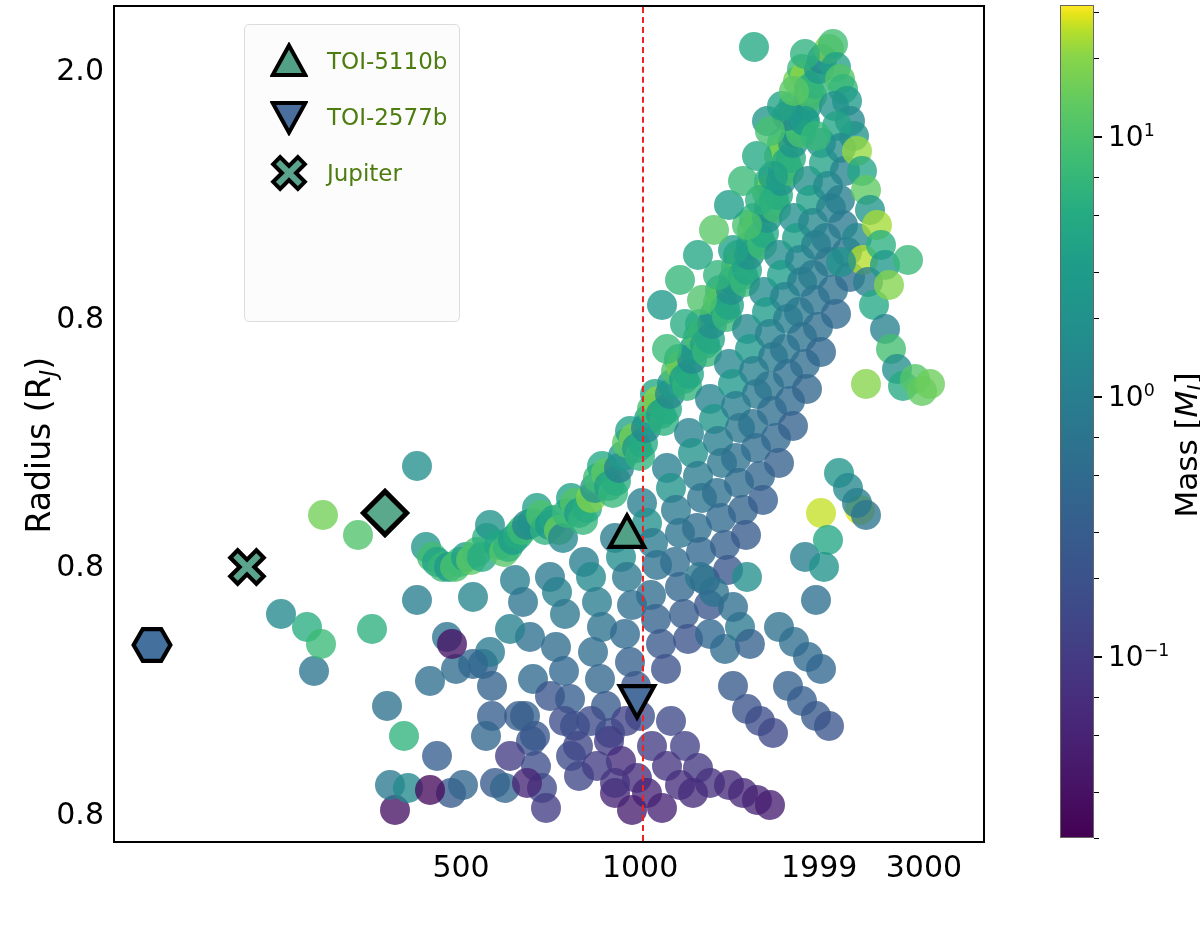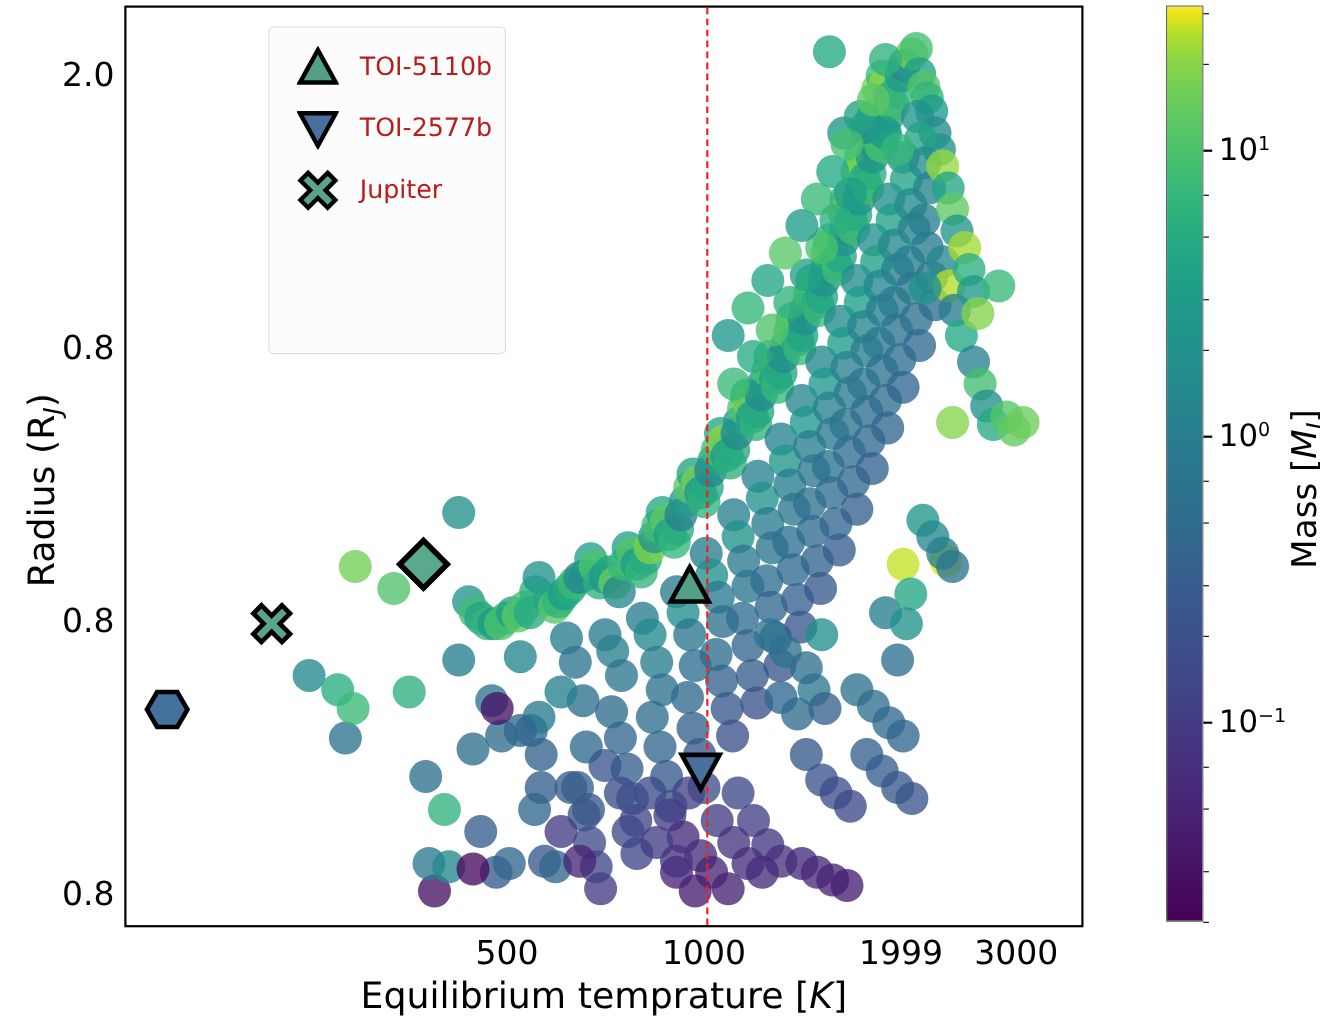--- a/index.html
+++ b/index.html
@@ -51,21 +51,21 @@
   .sup{font-size:.62em;vertical-align:.52em;}
 
   
   #legend{
     position:absolute;left:129px;top:17px;width:216px;height:298px;
     background:#fcfcfc;border:1px solid #dcdcdc;border-radius:5px;
     box-sizing:border-box;padding:8px 0 0 0;
   }
   .legend-row{display:flex;align-items:center;height:56px;padding-left:18px;}
   .legend-glyph{width:52px;display:flex;justify-content:center;align-items:center;}
-  .legend-text{font-size:23px;color:#b91c1c;margin-left:12px;white-space:nowrap;}
+  .legend-text{font-size:23px;color:#4d7c0f;margin-left:12px;white-space:nowrap;}
 
   
   #colorbar-wrap{position:absolute;left:1060px;top:5px;width:34px;height:833px;}
   #colorbar-gradient{
     position:absolute;inset:0;border:1px solid #666;box-sizing:border-box;
     background:linear-gradient(to top,
       #440154 0%, #471365 6%, #482576 13%, #463480 19%, #414487 25%,
       #3b528b 31%, #355f8d 38%, #2f6c8e 44%, #2a788e 50%, #25848e 56%,
       #21918c 62%, #1e9d89 69%, #25ab82 75%, #3bbb75 81%, #5ec962 88%,
       #89d548 94%, #b5de2b 97%, #e5e419 99%, #fde725 100%);
@@ -580,21 +580,20 @@
       <div class="xtick-minor" style="left: 290.371px;"></div>
       <div class="xtick-minor" style="left: 395.124px;"></div>
       <div class="xtick-minor" style="left: 434.95px;"></div>
       <div class="xtick-minor" style="left: 469.448px;"></div>
       <div class="xtick-minor" style="left: 499.878px;"></div>
       <div class="xtick-minor" style="left: 631.851px;"></div>
       <div class="xtick-minor" style="left: 763.825px;"></div>
       <div class="xtick-minor" style="left: 850.754px;"></div>
     </div>
 
-  <div id="xlabel"><span>Equilibrium temprature [</span><span class="ital">K</span><span>]</span></div>
   <div id="ylabel"><span>Radius (R</span><span class="sub">J</span><span>)</span></div>
 
   <div id="colorbar-wrap">
     <div id="colorbar-gradient"></div>
   <div class="cbtick-mark" style="top: 651.283px;"></div>
       <div class="cbtick-label" style="top: 651.283px;"><span>10</span><span class="sup">−1</span></div>
       <div class="cbtick-mark" style="top: 391.306px;"></div>
       <div class="cbtick-label" style="top: 391.306px;"><span>10</span><span class="sup">0</span></div>
       <div class="cbtick-mark" style="top: 131.328px;"></div>
       <div class="cbtick-label" style="top: 131.328px;"><span>10</span><span class="sup">1</span></div>

